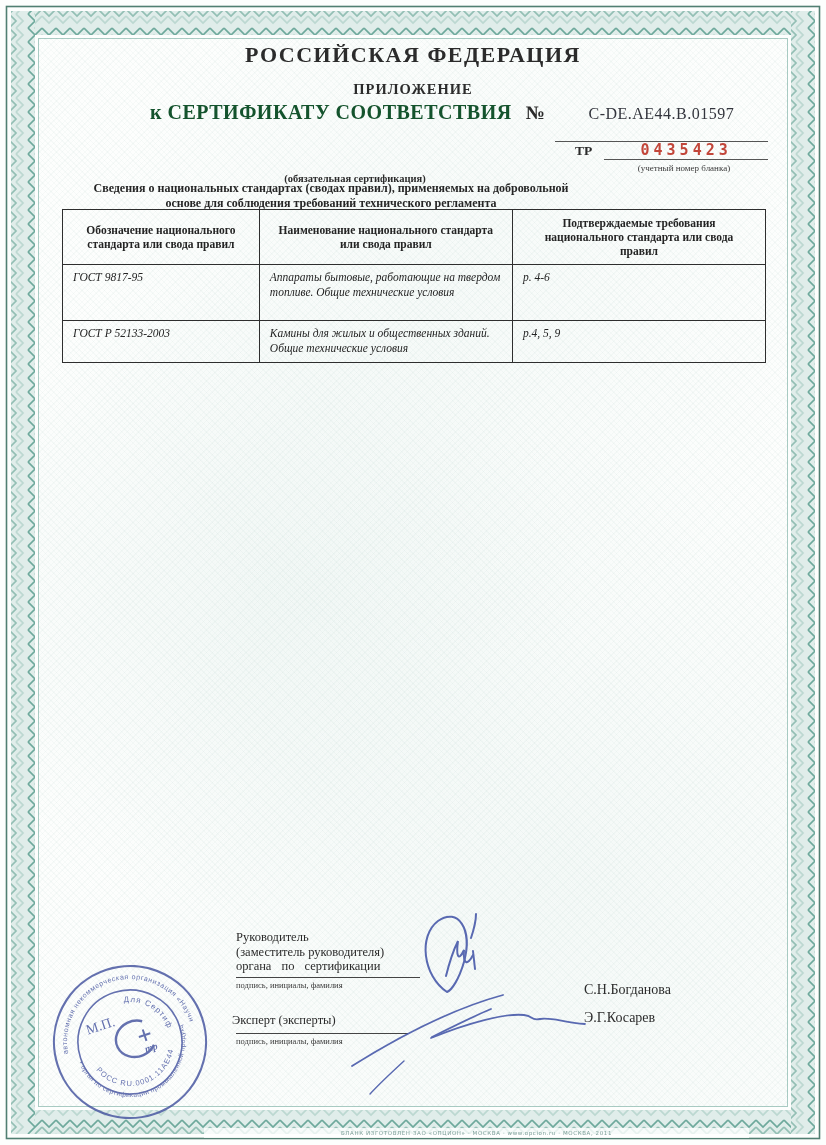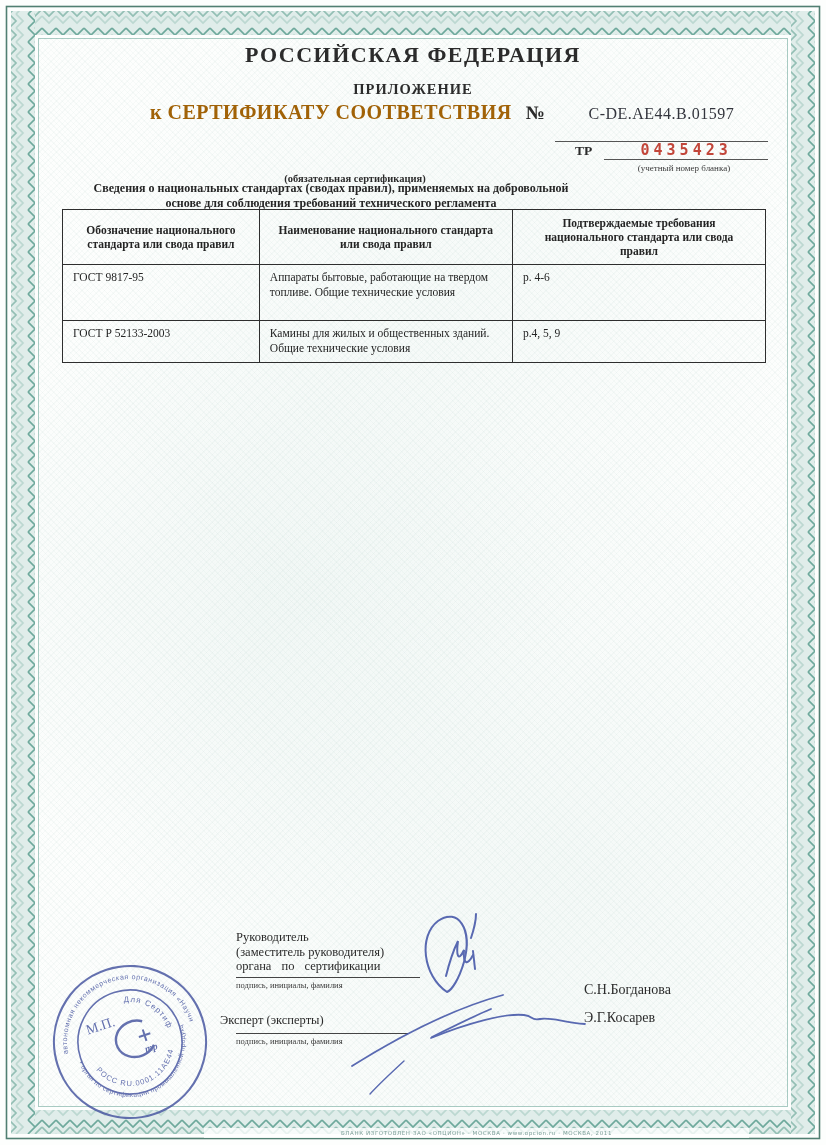--- a/index.html
+++ b/index.html
@@ -18,21 +18,21 @@
   }
 
   .border-svg, .sig-svg { position:absolute; left:0; top:0; }
 
   
   .country-title { position:absolute; top:42px; left:0; width:826px; text-align:center;
     font-size:22px; font-weight:bold; letter-spacing:1.5px; color:#2b2b2b; }
   .doc-type { position:absolute; top:81px; left:0; width:826px; text-align:center;
     font-size:14.5px; font-weight:bold; letter-spacing:1px; color:#2b2b2b; }
   .cert-row { position:absolute; top:101px; left:62px; width:706px; display:flex; align-items:baseline; }
-  .cert-line { flex:0 0 auto; margin-left:88px; font-size:20px; font-weight:bold; letter-spacing:0.5px; color:#a16207; }
+  .cert-line { flex:0 0 auto; margin-left:88px; font-size:20px; font-weight:bold; letter-spacing:0.5px; color:#14532d; }
   .num-sign { font-size:19px; font-weight:bold; margin-left:14px; color:#2b2b2b; }
   .cert-number { flex:1; margin-left:10px; text-align:center; font-size:16px;
     border-bottom:1px solid #555; padding-bottom:18px; color:#33353d; letter-spacing:0.5px; }
   .cert-kind { position:absolute; top:131px; left:150px; width:410px; text-align:center;
     font-size:10.5px; font-weight:bold; color:#2b2b2b;margin-top:42px; }
   .tr-row { position:absolute; top:141px; left:575px; width:193px; display:flex; align-items:baseline; }
   .tr-label { font-size:13.5px; font-weight:bold; color:#2b2b2b; }
   .blank-number { flex:1; margin-left:12px; text-align:center; font-family:"DejaVu Sans Mono", monospace;
     font-size:15px; font-weight:bold; letter-spacing:4px; color:#c2463a;
     border-bottom:1px solid #555; padding-bottom:0; }
@@ -41,31 +41,31 @@
 
   .intro { position:absolute; top:181px; left:0; width:662px; text-align:center;
     font-size:12px; font-weight:bold; line-height:14.5px; color:#262626; }
 
   
   table.standards { position:absolute; top:209px; left:62px; width:704px;
     border-collapse:collapse; table-layout:fixed; }
   table.standards th, table.standards td { border:1px solid #2e2e2e; font-size:11.5px; }
   table.standards th { font-weight:bold; text-align:center; vertical-align:middle;
     padding:6px 12px; line-height:14px; height:52px; color:#242424; }
-  table.standards td { vertical-align:top; text-align:left; padding:5px 10px; line-height:14.5px; color:#242424; }
+  table.standards td { vertical-align:top; text-align:left; padding:5px 10px; line-height:14.5px; color:#242424;font-style:italic; }
   .col1 { width:28%; } .col2 { width:36%; } .col3 { width:36%; }
   tr.r1 td { height:56px; } tr.r2 td { height:42px; }
 
   
   .sig-label-1 { position:absolute; left:236px; top:930px; width:196px; font-size:12.5px; line-height:14.5px; color:#2b2b2b; }
   .sig-label-1 .justified { word-spacing:7px; }
   .sig-rule-1 { position:absolute; left:236px; top:977px; width:184px; border-top:1px solid #444; }
   .sig-caption-1 { position:absolute; left:236px; top:980px; width:184px; font-size:8.5px; color:#3a3a3a; }
   .sig-name-1 { position:absolute; left:584px; top:953px; font-size:14px; color:#2b2b2b;margin-top:29px; }
-  .sig-label-2 { position:absolute; left:220px; top:1013px; font-size:12.5px; color:#2b2b2b; }
+  .sig-label-2 { position:absolute; left:232px; top:1013px; font-size:12.5px; color:#2b2b2b; }
   .sig-rule-2 { position:absolute; left:236px; top:1033px; width:172px; border-top:1px solid #444; }
   .sig-caption-2 { position:absolute; left:236px; top:1036px; width:172px; font-size:8.5px; color:#3a3a3a; }
   .sig-name-2 { position:absolute; left:584px; top:1010px; font-size:14px; color:#2b2b2b; }
 
   .stamp-svg { position:absolute; left:44px; top:956px; opacity:0.82; }
 
   .microtext { position:absolute; left:204px; bottom:7px; width:545px; height:10px;
     background:rgba(255,255,255,0.78); font-size:5.5px; line-height:10px; text-align:center;
     color:#7d9f99; letter-spacing:0.6px; font-family:"DejaVu Sans", sans-serif; white-space:nowrap; overflow:hidden; }
 </style>

